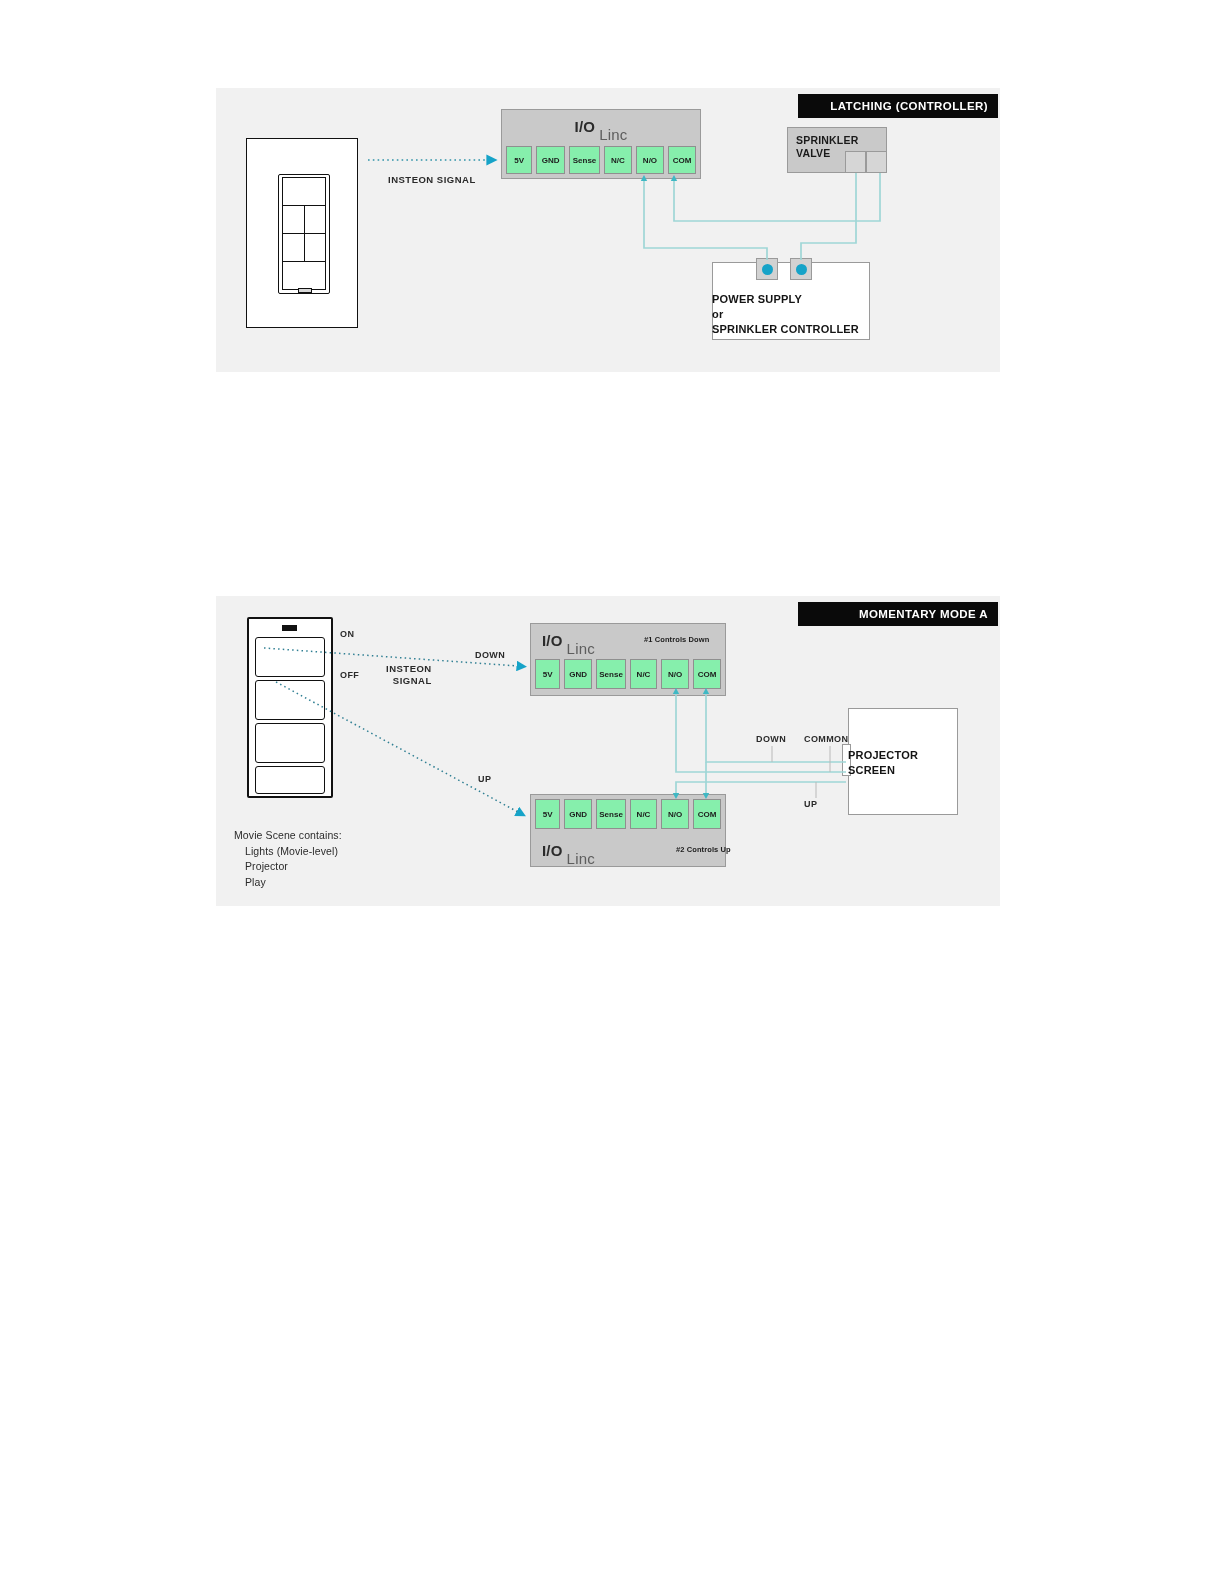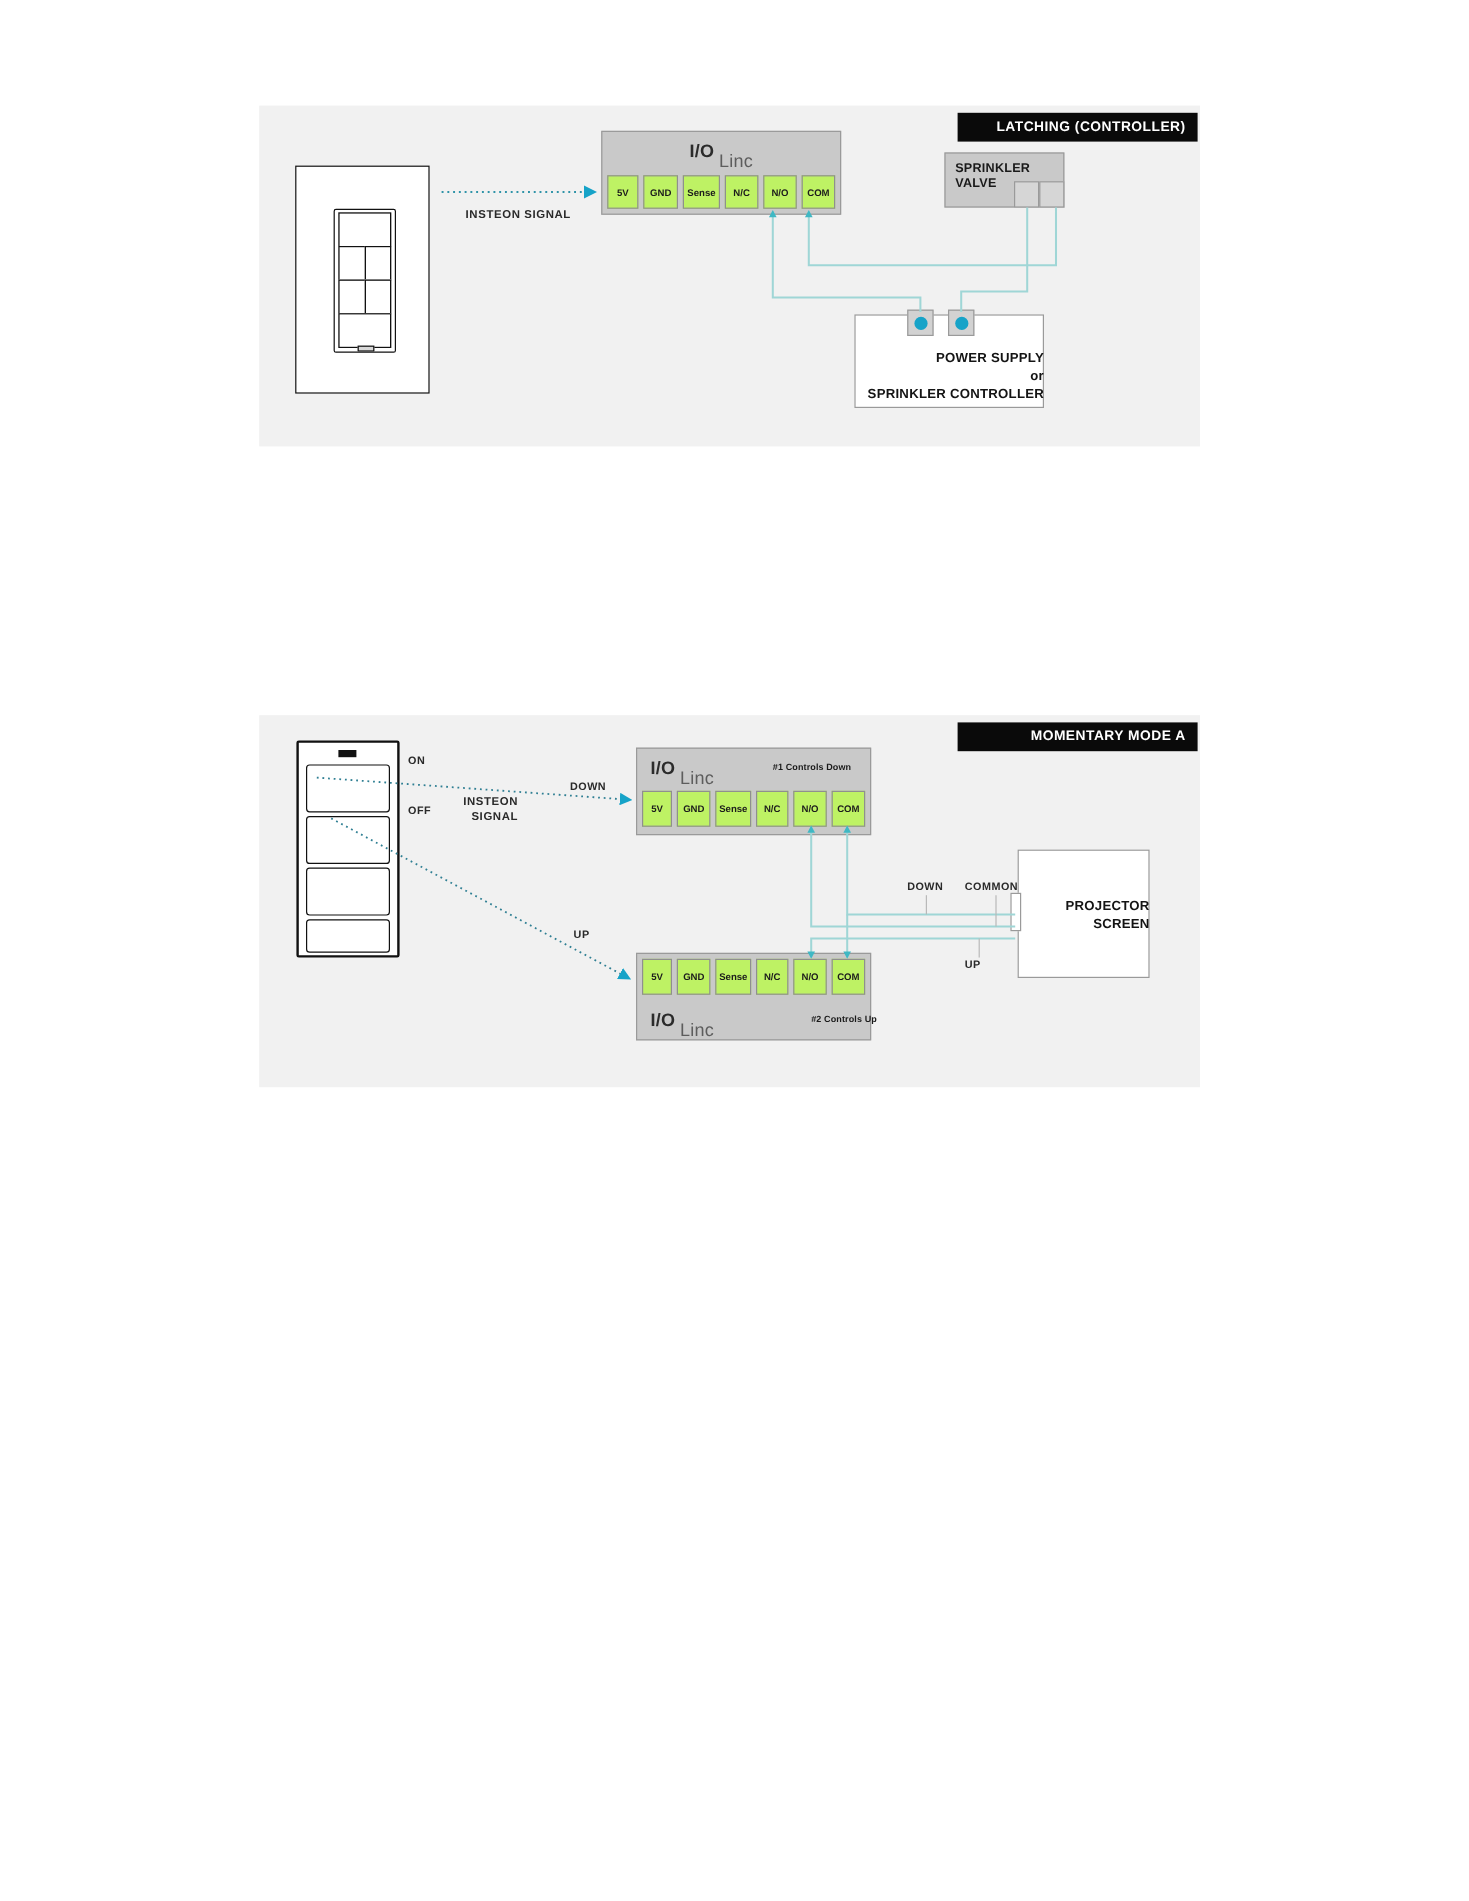--- a/index.html
+++ b/index.html
@@ -28,36 +28,36 @@
   
   .iolinc{position:absolute;background:#c9c9c9;border:1px solid #9a9a9a;
           box-sizing:border-box;}
   .iolinc-title{position:absolute;display:flex;align-items:center;
                 box-sizing:border-box;padding-left:12px;}
   .iol-io{font-size:15px;font-weight:bold;color:#2b2b2b;letter-spacing:.2px;}
   .iol-linc{font-size:15px;color:#5d5d5d;margin-left:4px;letter-spacing:.2px;margin-top:16px;}
   .iol-note{position:absolute;font-size:7.5px;font-weight:bold;color:#1a1a1a;
             letter-spacing:.1px;}
   .term-row{position:absolute;display:flex;box-sizing:border-box;}
-  .term{background:#bef264;border:1.4px solid #8f8f8f;box-sizing:border-box;
+  .term{background:#86efac;border:1.4px solid #8f8f8f;box-sizing:border-box;
         display:flex;align-items:center;justify-content:center;
         font-size:8px;font-weight:bold;color:#1c1c1c;margin-right:4px;}
   .term:last-child{margin-right:0;}
 
   
   .greybox{position:absolute;background:#c9c9c9;border:1px solid #9a9a9a;
            box-sizing:border-box;}
   .greybox-label{position:absolute;font-size:10.5px;font-weight:bold;
                  color:#1a1a1a;line-height:13px;letter-spacing:.2px;}
   .valve-term{position:absolute;background:#d6d6d6;border:1px solid #9a9a9a;
               box-sizing:border-box;}
 
   .whitebox{position:absolute;background:#ffffff;border:1px solid #9a9a9a;
             box-sizing:border-box;}
-  .wb-text{position:absolute;text-align:right;font-size:11px;font-weight:bold;
+  .wb-text{position:absolute;text-align:left;font-size:11px;font-weight:bold;
            color:#141414;line-height:15px;letter-spacing:.2px;}
 
   .ps-term{position:absolute;background:#d2d2d2;border:1px solid #9a9a9a;
            box-sizing:border-box;display:flex;align-items:center;
            justify-content:center;}
   .ps-dot{width:11px;height:11px;border-radius:50%;background:#16a3c8;}
 
   
   .lbl{position:absolute;font-size:9.5px;font-weight:bold;color:#2a2a2a;
        letter-spacing:.5px;white-space:pre-line;line-height:12px;}
@@ -206,20 +206,26 @@
   <div class="whitebox" style="left:626px;top:148px;width:9px;height:32px;"></div>
   <div class="wb-text" style="left:632px;top:152px;width:110px;">
     <span>PROJECTOR</span><br>
     <span>SCREEN</span>
   </div>
 
   <div class="lbl-sm" style="left:540px;top:138px;">DOWN</div>
   <div class="lbl-sm" style="left:588px;top:138px;">COMMON</div>
   <div class="lbl-sm" style="left:588px;top:203px;">UP</div>
 
+  <div class="scene" style="left:18px;top:232px;width:220px;">
+    <span>Movie Scene contains:</span>
+    <span class="ind">Lights (Movie-level)</span>
+    <span class="ind">Projector</span>
+    <span class="ind">Play</span>
+  </div>
 
   <svg class="ovl" width="784" height="310">
 
     <line x1="48" y1="52" x2="302" y2="70" stroke="#2f7f93" stroke-width="1.5" stroke-dasharray="1.5,3.2" marker-end="url(#tealArrow)"></line>
 
     <line x1="60" y1="86" x2="302" y2="216" stroke="#2f7f93" stroke-width="1.5" stroke-dasharray="1.5,3.2" marker-end="url(#tealArrow)"></line>
 
     <g stroke="#9fd6d6" stroke-width="1.7" fill="none">
 
       <polyline points="460,93 460,176 630,176"></polyline>

